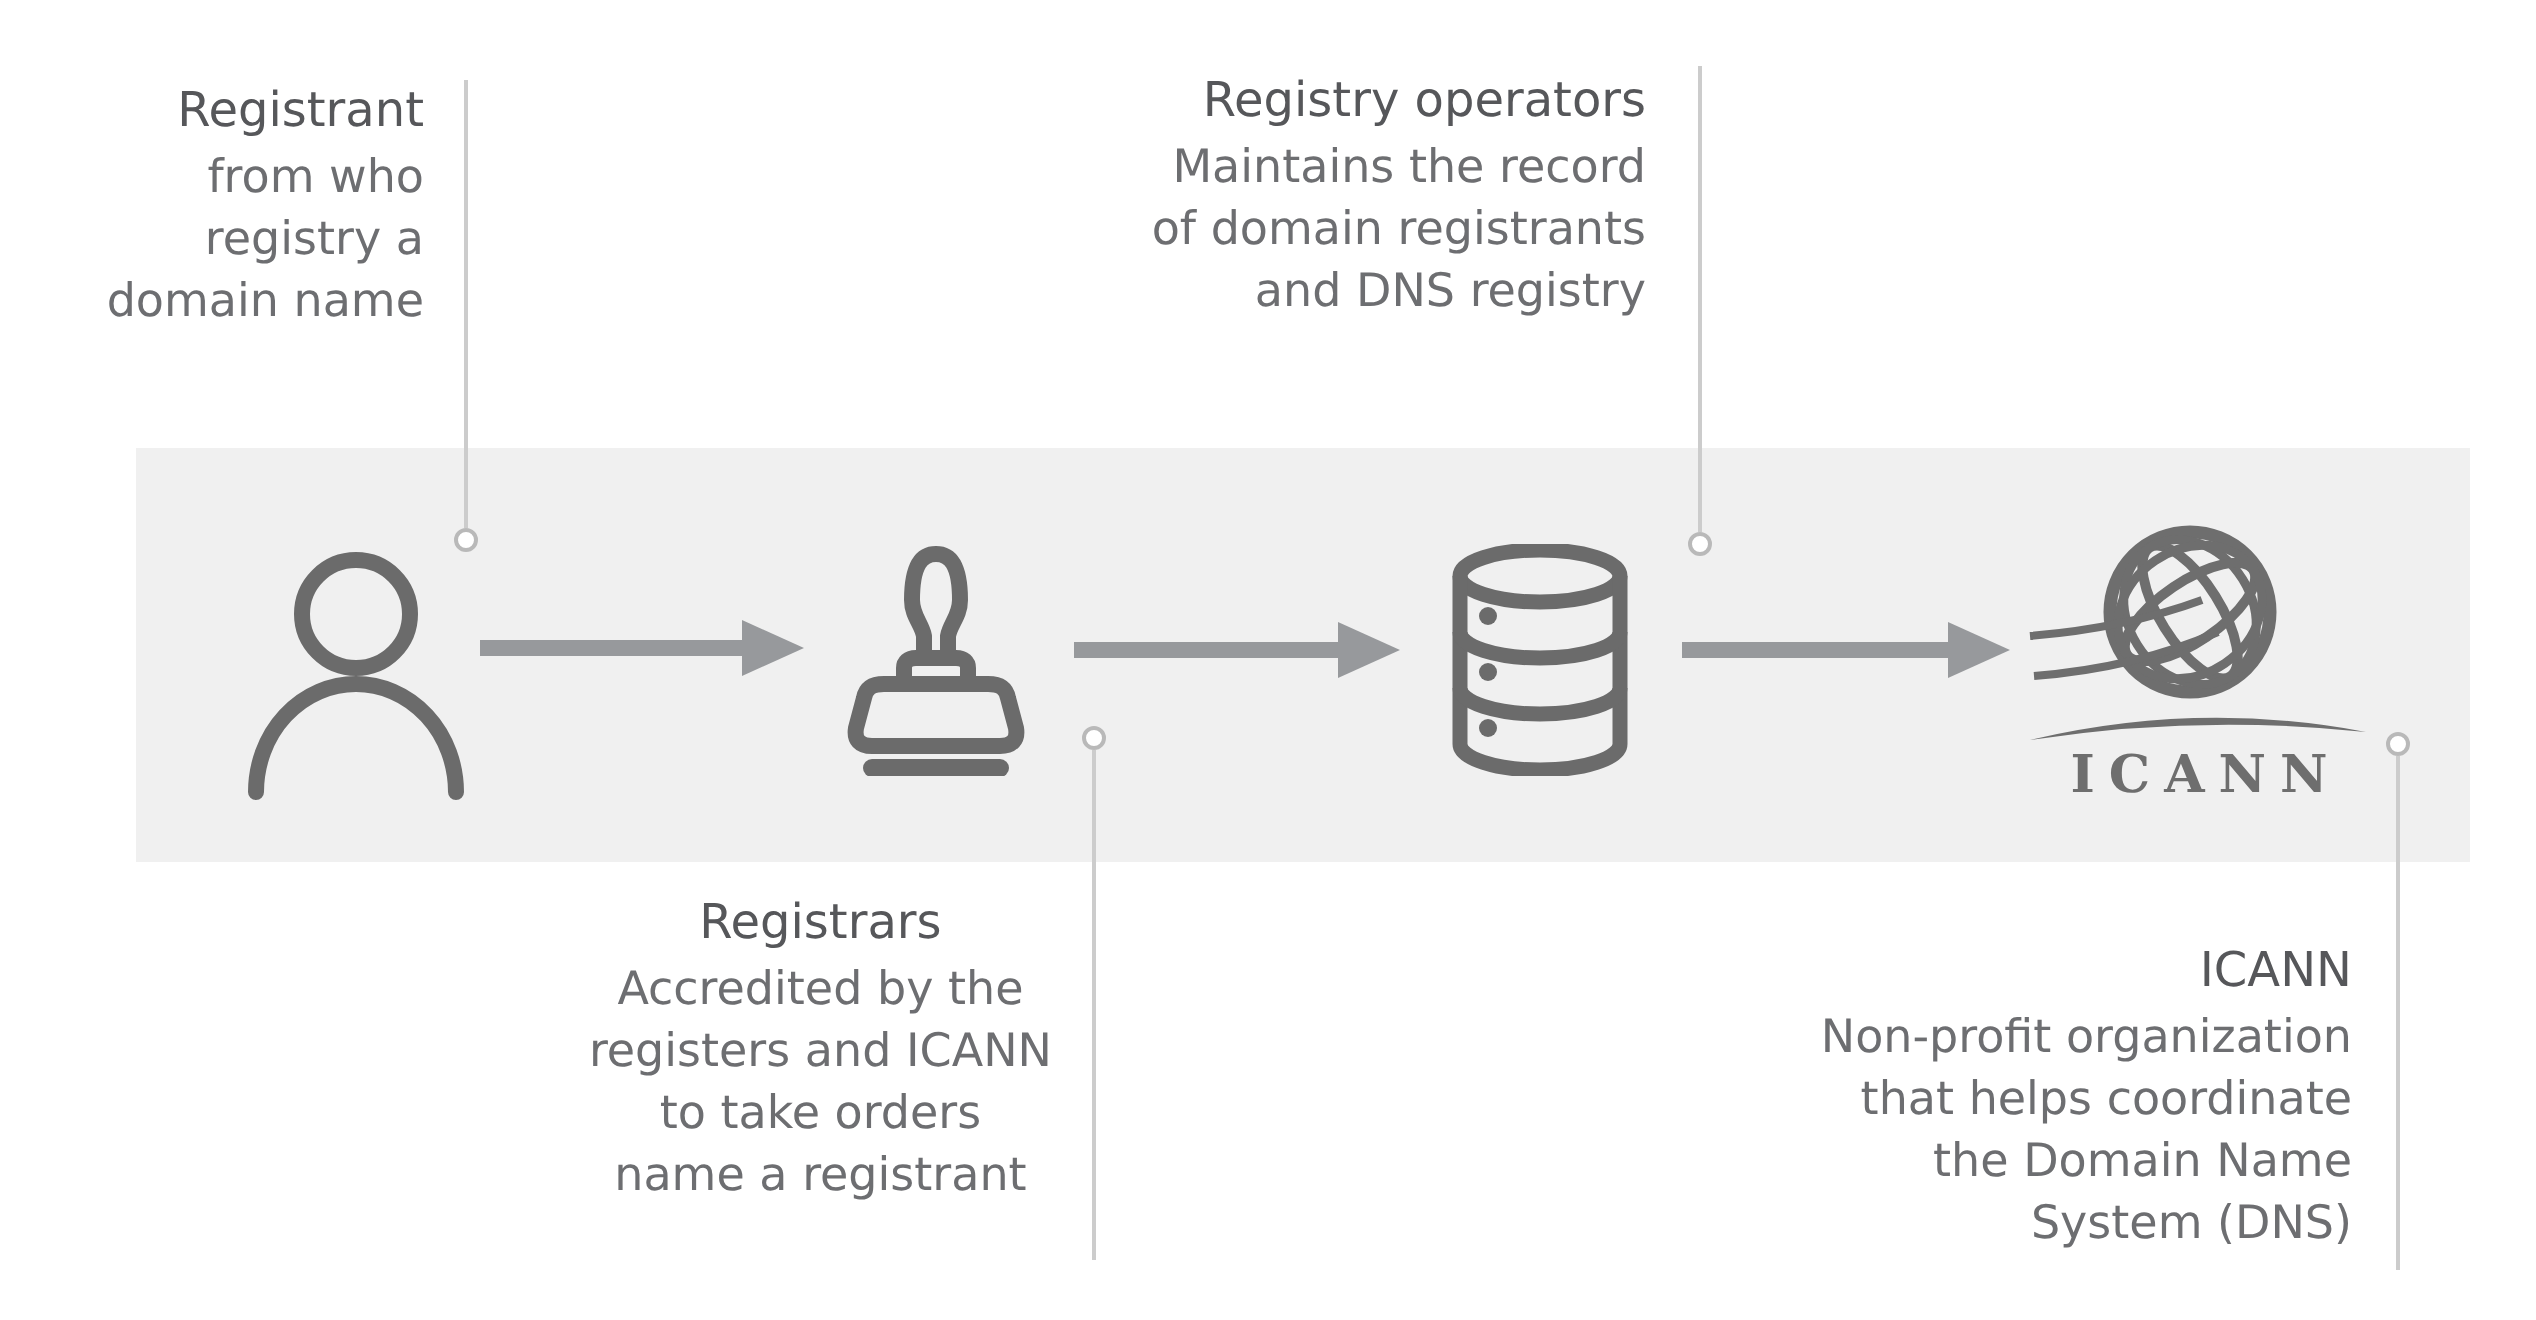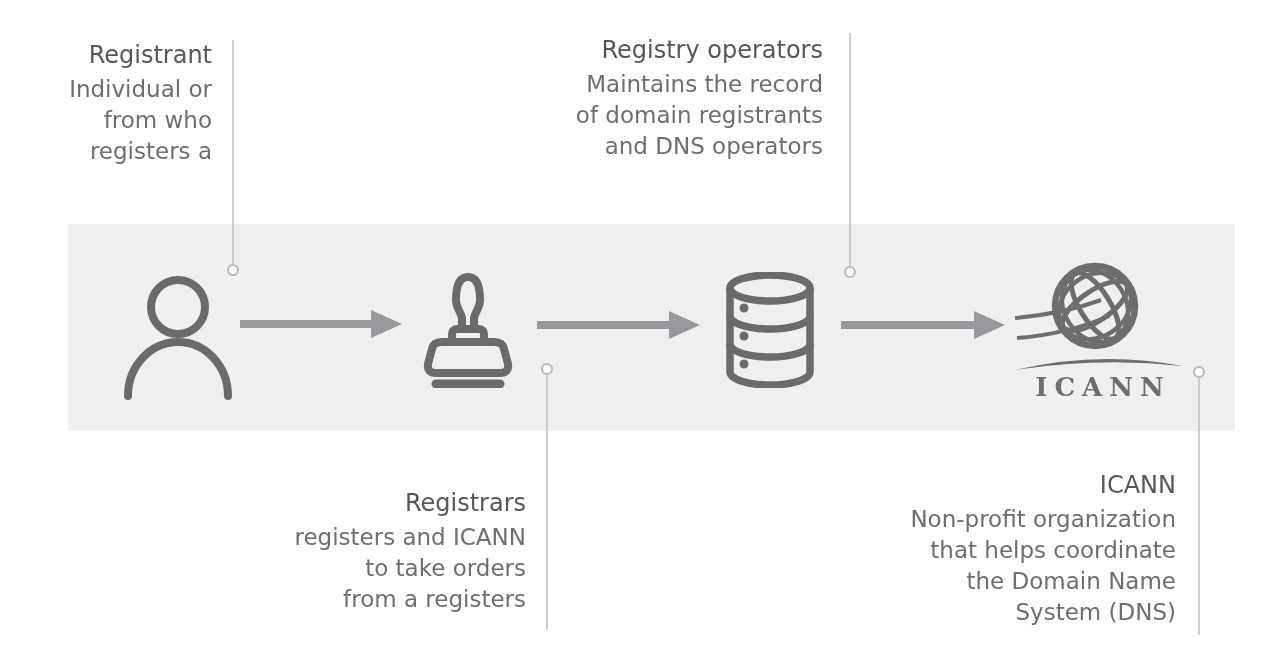--- a/index.html
+++ b/index.html
@@ -138,37 +138,38 @@
     <polygon points="132,0 163,14 132,28" fill="#97999c"></polygon>
   </svg>
 
   <svg class="arrow" style="left:841px; top:311px;" width="164" height="28" viewBox="0 0 164 28">
     <rect x="0" y="10" width="136" height="8" fill="#97999c"></rect>
     <polygon points="133,0 164,14 133,28" fill="#97999c"></polygon>
   </svg>
 
   <div class="label-block" style="right:1056px; top:38px;">
     <div class="label-title">Registrant</div>
-    <div>Individual or</div>
     <div>from who</div>
-    <div>registers a</div>
+    <div>registry a</div>
+    <div>domain name</div>
   </div>
 
   <div class="label-block" style="right:445px; top:33px;">
     <div class="label-title">Registry operators</div>
     <div>Maintains the record</div>
     <div>of domain registrants</div>
-    <div>and DNS operators</div>
+    <div>and DNS registry</div>
   </div>
 
-  <div class="label-block" style="right:742px; top:486px;">
+  <div class="label-block" style="right:742px; top:444px;text-align:center;">
     <div class="label-title">Registrars</div>
+    <div>Accredited by the</div>
     <div>registers and ICANN</div>
     <div>to take orders</div>
-    <div>from a registers</div>
+    <div>name a registrant</div>
   </div>
 
   <div class="label-block" style="right:92px; top:468px;">
     <div class="label-title">ICANN</div>
     <div>Non-profit organization</div>
     <div>that helps coordinate</div>
     <div>the Domain Name</div>
     <div>System (DNS)</div>
   </div>
 

